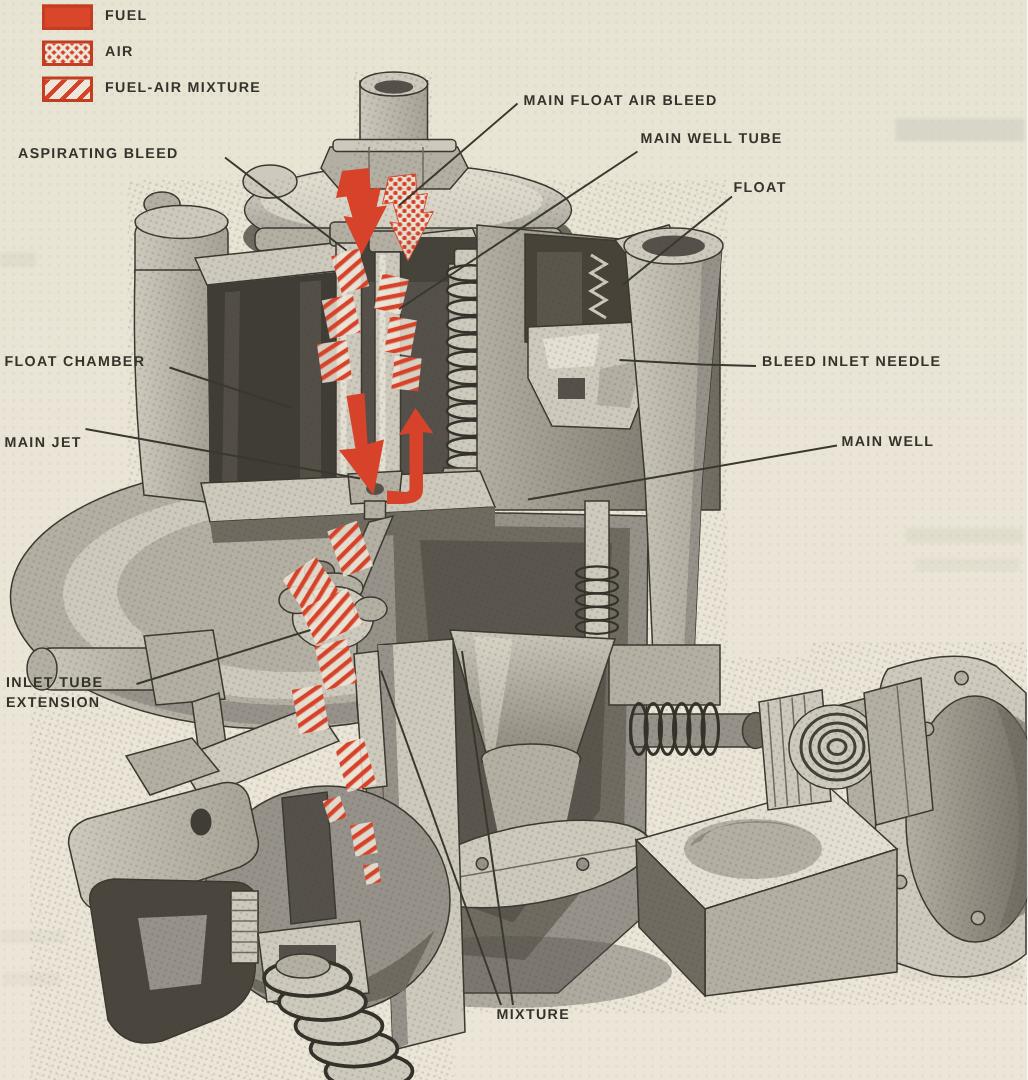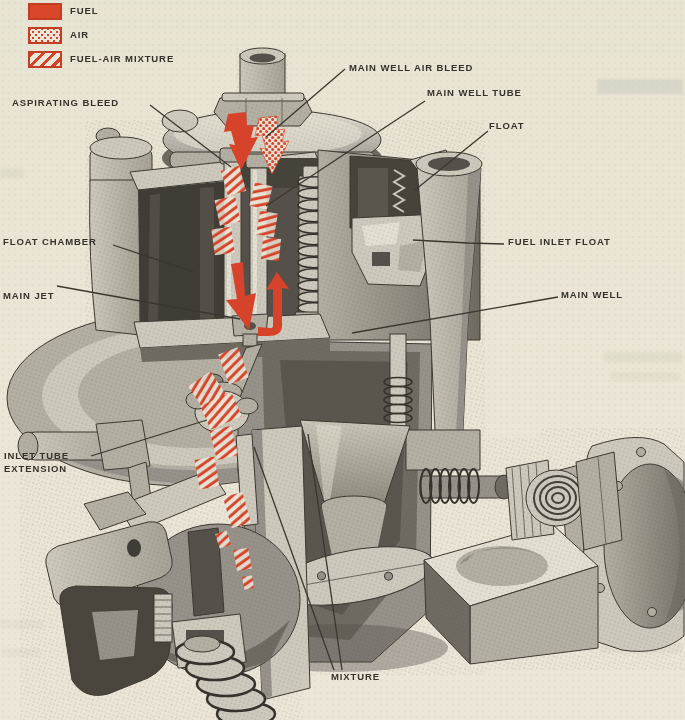--- a/index.html
+++ b/index.html
@@ -356,23 +356,23 @@
       <span class="swatch air"></span>
       <span class="legend-label">AIR</span>
     </div>
     <div class="legend-row">
       <span class="swatch mix"></span>
       <span class="legend-label">FUEL-AIR MIXTURE</span>
     </div>
   </div>
 
   <div class="callout" style="left:12px;top:97px;">ASPIRATING BLEED</div>
-  <div class="callout" style="left:349px;top:62px;">MAIN WELL AIR BLEED</div>
+  <div class="callout" style="left:349px;top:62px;">MAIN FLOAT AIR BLEED</div>
   <div class="callout" style="left:427px;top:87px;">MAIN WELL TUBE</div>
   <div class="callout" style="left:489px;top:120px;">FLOAT</div>
   <div class="callout" style="left:3px;top:236px;">FLOAT CHAMBER</div>
   <div class="callout" style="left:3px;top:278px;margin-top:12px;">MAIN JET</div>
-  <div class="callout" style="left:508px;top:236px;">FUEL INLET FLOAT</div>
+  <div class="callout" style="left:508px;top:236px;">BLEED INLET NEEDLE</div>
   <div class="callout" style="left:561px;top:289px;">MAIN WELL</div>
   <div class="callout wrap" style="left:4px;top:450px;">INLET TUBE EXTENSION</div>
   <div class="callout" style="left:331px;top:671px;">MIXTURE</div>
 
 </div>
 
 </body></html>

